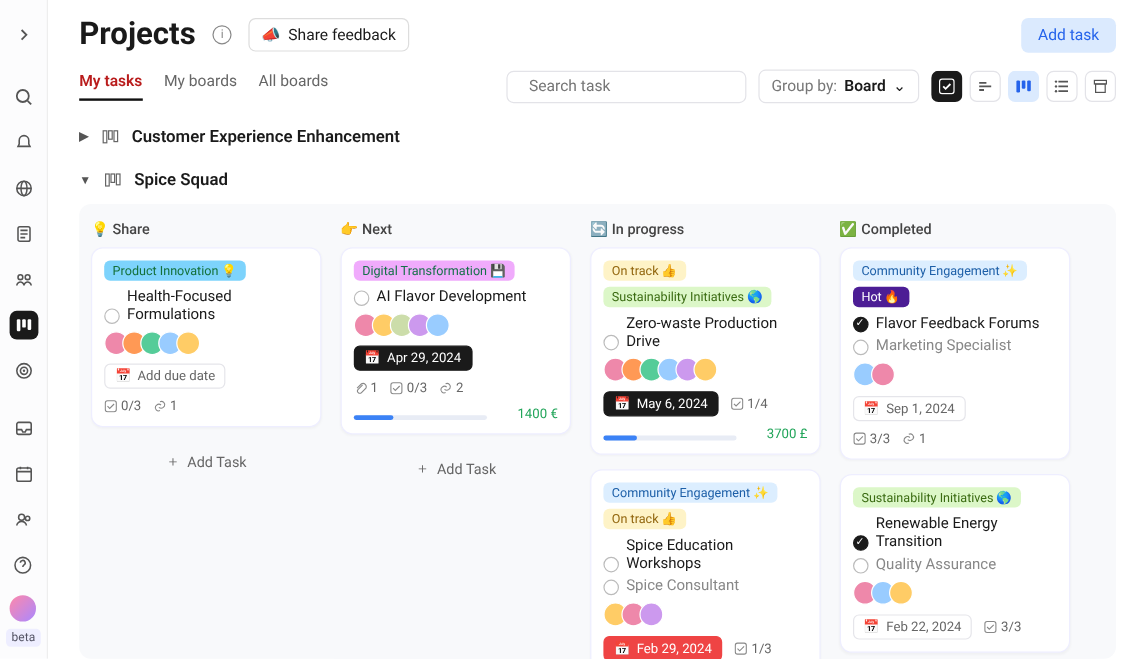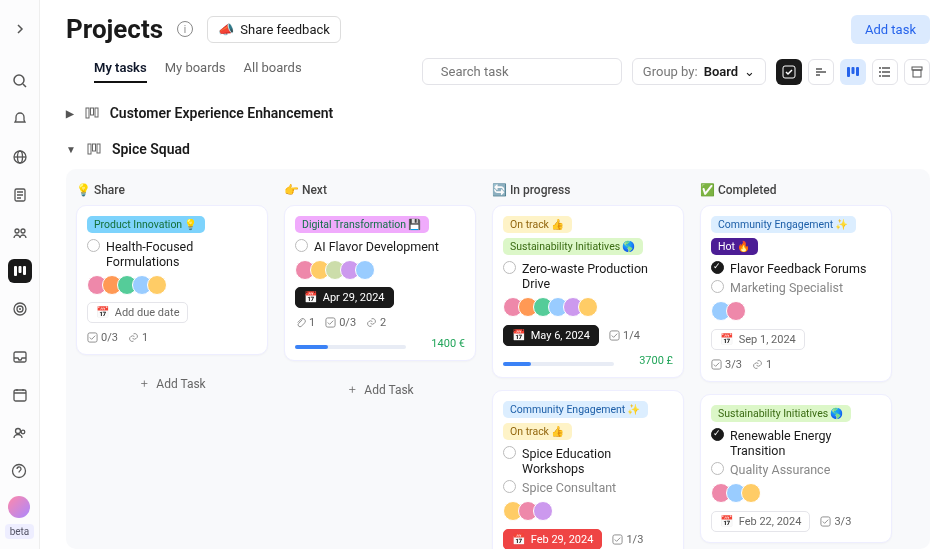--- a/index.html
+++ b/index.html
@@ -12,40 +12,40 @@
 .avatar-me { width:22px; height:22px; border-radius:50%; background: linear-gradient(135deg,#f8a,#a8f); }
 .main { flex:1; display:flex; flex-direction:column; padding: 14px 20px 0 26px; overflow:hidden; }
 .header { display:flex; align-items:center; gap:14px; }
 .title { font-size:26px; font-weight:700; }
 .info-ic { width:16px; height:16px; border:1px solid #888; border-radius:50%; display:flex; align-items:center; justify-content:center; font-size:10px; color:#888; cursor:pointer;}
 .share-btn { display:flex; align-items:center; gap:6px; border:1px solid #ddd; border-radius:6px; padding:5px 10px; font-size:13px; cursor:pointer; }
 .add-task-btn { margin-left:auto; background:#dbeafe; color:#2563eb; border:none; padding:7px 14px; border-radius:6px; font-size:13px; cursor:pointer; }
 .tabs-row { display:flex; align-items:center; margin-top:14px; gap:4px; }
 .tabs { display:flex; gap:18px; font-size:13px; color:#666; }
 .tab { cursor:pointer; padding-bottom:6px; }
-.tab.active { color:#0f172a; border-bottom:2px solid #111; font-weight:600;margin-left:28px;}
+.tab.active { color:#b91c1c; border-bottom:2px solid #111; font-weight:600;}
 .search-wrap { margin-left:auto; display:flex; align-items:center; gap:10px; }
 .search { display:flex; align-items:center; border:1px solid #e3e3e8; border-radius:6px; padding:5px 10px; width:200px; gap:8px; color:#888; font-size:13px;}
 .search input { border:none; outline:none; flex:1; font-size:13px; background:transparent;}
 .group-by { display:flex; align-items:center; gap:6px; border:1px solid #e3e3e8; border-radius:6px; padding:5px 10px; font-size:13px; cursor:pointer;}
 .tool-row { display:flex; gap:6px; align-items:center;}
 .tool-btn { width:26px; height:26px; border-radius:6px; display:flex; align-items:center; justify-content:center; cursor:pointer; border:1px solid transparent; color:#555;}
 .tool-btn.boxed { border:1px solid #e3e3e8; }
 .tool-btn.dark { background:#1a1a1a; color:#fff; }
 .tool-btn.active { background:#dbeafe; color:#2563eb; }
 .section { display:flex; align-items:center; gap:10px; margin-top:20px; font-size:14px; font-weight:600; cursor:pointer;}
 .chev { font-size:10px; color:#555;}
 .kanban-ic { color:#666; }
 .board-area { margin-top:12px; background:#f8f9fb; border-radius:10px; padding:14px 10px; display:flex; gap:16px; overflow-x:auto; flex:1;}
 .col { width:192px; flex-shrink:0;}
 .col-head { font-size:12px; font-weight:500; color:#444; margin-bottom:8px; display:flex; align-items:center; gap:4px;}
 .card { background:#fff; border-radius:10px; border:1px solid #eef; padding:10px; margin-bottom:12px; box-shadow:0 1px 2px rgba(0,0,0,0.03);}
 .tags { display:flex; flex-wrap:wrap; gap:5px; margin-bottom:6px;}
 .tag { font-size:10.5px; padding:2px 7px; border-radius:5px; white-space:nowrap;}
-.task-row { display:flex; align-items:flex-start; gap:6px; font-size:12.5px; margin:4px 0;}
+.task-row { display:flex; align-items:flex-end; gap:6px; font-size:12.5px; margin:4px 0;}
 .check { width:13px; height:13px; border:1.5px solid #bbb; border-radius:50%; flex-shrink:0;}
 .check.done { background:#1a1a1a; border-color:#1a1a1a; position:relative;}
 .check.done::after { content:"✓"; color:#fff; font-size:9px; position:absolute; top:-1px; left:1px;}
 .avatars { display:flex; margin:6px 0;}
 .av { width:20px; height:20px; border-radius:50%; border:1.5px solid #fff; margin-left:-5px; flex-shrink:0;}
 .av:first-child { margin-left:0; }
 .date-pill { display:inline-flex; align-items:center; gap:5px; font-size:11px; padding:3px 8px; border-radius:5px; border:1px solid #e5e5ea; color:#666; cursor:pointer;}
 .date-pill.dark { background:#1a1a1a; color:#fff; border-color:#1a1a1a;}
 .date-pill.red { background:#ef4444; color:#fff; border-color:#ef4444;}
 .meta-row { display:flex; align-items:center; gap:10px; font-size:11px; color:#666; margin-top:8px; flex-wrap:wrap;}

